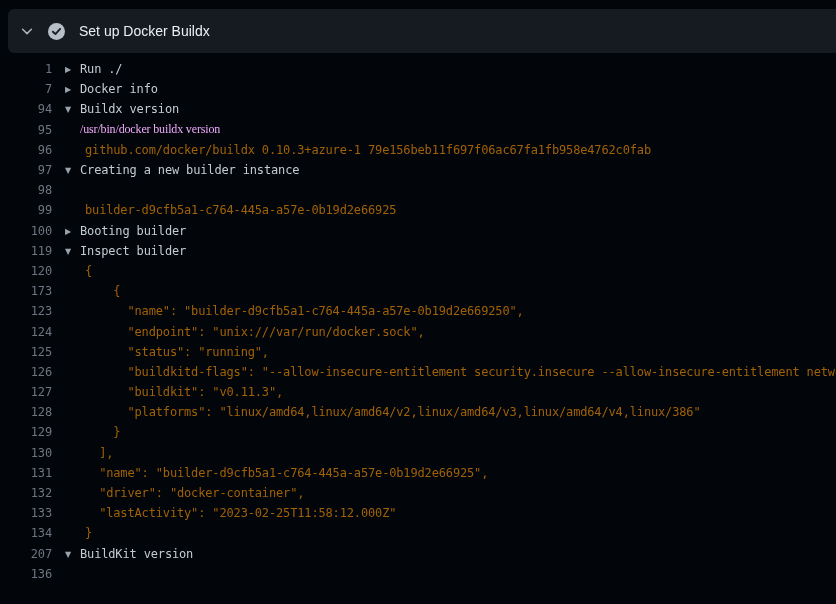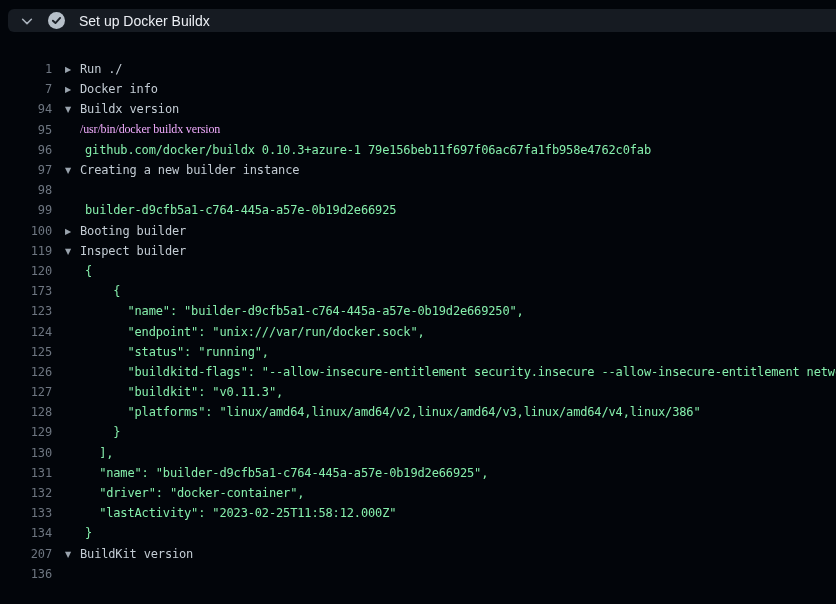--- a/index.html
+++ b/index.html
@@ -4,21 +4,21 @@
 <style>
   html,body{margin:0;padding:0;}
   body{
     width:836px;height:604px;overflow:hidden;
     background:#02050a;
     font-family:"Liberation Sans","DejaVu Sans",sans-serif;
     position:relative;
   }
   
   .step-header{
-    position:absolute;left:8px;top:9px;width:828px;height:23px;
+    position:absolute;left:8px;top:9px;width:828px;height:44px;
     background:#161b22;border-radius:6px 0 0 6px;
     display:flex;align-items:center;
     cursor:pointer;
   }
   .chev{
     width:14px;height:14px;margin-left:12px;flex:0 0 auto;
     display:flex;align-items:center;justify-content:center;
   }
   .status{
     width:17px;height:17px;margin-left:14px;flex:0 0 auto;
@@ -48,21 +48,21 @@
     position:relative;padding-left:28px;flex:1 1 auto;
     overflow:hidden;white-space:pre;
   }
   .arrow{
     position:absolute;left:13px;top:50%;transform:translateY(-50%);
     font-size:8px;color:#9aa4ae;
     font-family:"DejaVu Sans",sans-serif;
   }
   .t-group{color:#c3ccd4;}
   .t-command{color:#f0abfc;font-family:Liberation Serif, serif;}
-  .t-output{color:#86efac;padding-left:33px;}
+  .t-output{color:#a16207;padding-left:33px;}
   .row.grouphead{cursor:pointer;}
 </style>
 </head>
 <body>
 
 <div class="step-header">
   <span class="chev">
     <svg width="14" height="14" viewBox="0 0 16 16">
       <path d="M3 6 L8 11 L13 6" fill="none" stroke="#a8b1bb" stroke-width="1.8" stroke-linecap="round" stroke-linejoin="round"></path>
     </svg>

